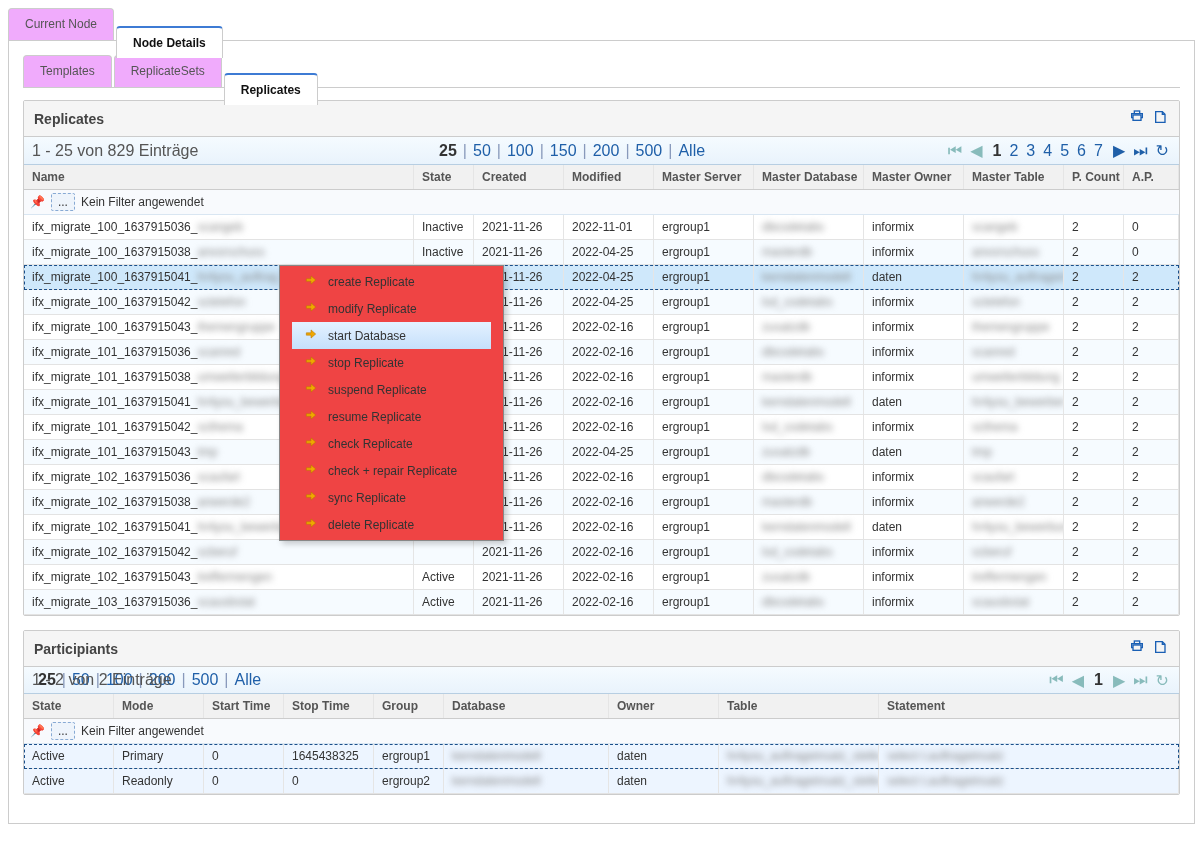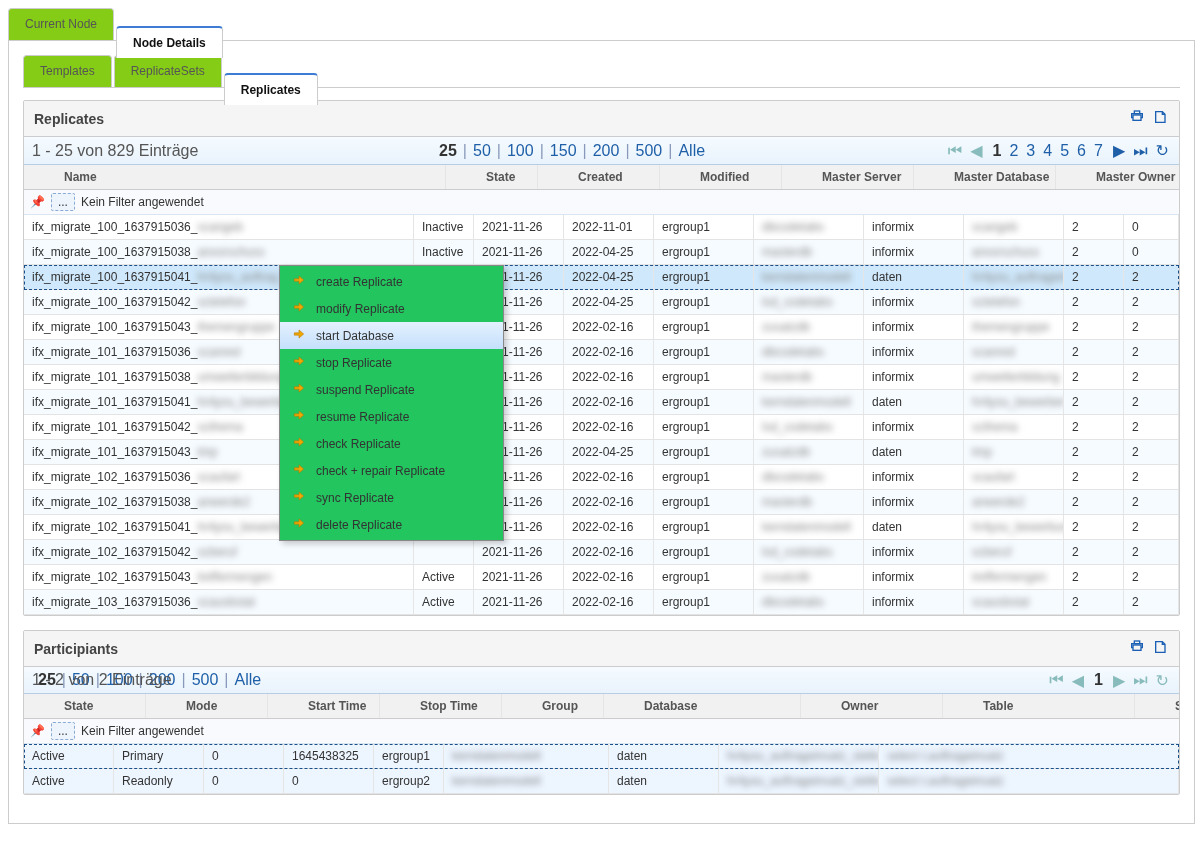--- a/index.html
+++ b/index.html
@@ -13,21 +13,21 @@
   }
   .tab-strip {
     display: flex;
     border-bottom: 1px solid #ccc;
     margin-bottom: 0;
   }
   .tab {
     padding: 8px 16px;
     border: 1px solid #ccc;
     border-bottom: none;
-    background: #84cc16;
+    background: #f0abfc;
     margin-right: 2px;
     border-radius: 4px 4px 0 0;
     cursor: pointer;
     color: #555;
   }
   .tab.active {
     background: #fff;
     font-weight: bold;
     color: #111;
     position: relative;
@@ -93,21 +93,21 @@
     background:#f1f1f1; border-bottom:1px solid #ccc;
   }
   .tbl-filter { background:#f8fafd; border-bottom:1px solid #d9e6f2;}
   .tbl-row { border-bottom:1px solid #e3e3e3; }
   .tbl-row:nth-child(even){ background:#f6fbff;}
   .tbl-row.selected { background:#cfe8fb; outline:1px dashed #1a4f8a; outline-offset:-1px;}
   .cell {
     padding:5px 8px; border-right:1px solid #e5e5e5; overflow:hidden; white-space:nowrap; text-overflow:ellipsis;
     display:flex; align-items:center;
   }
-  .tbl-head .cell { font-weight:bold; color:#555;margin-left:32px; }
+  .tbl-head .cell { font-weight:bold; color:#555; }
   
   .c-name{flex:0 0 390px;}
   .c-state{flex:0 0 60px;}
   .c-created{flex:0 0 90px;}
   .c-modified{flex:0 0 90px;}
   .c-mserver{flex:0 0 100px;}
   .c-mdb{flex:0 0 110px;}
   .c-mowner{flex:0 0 100px;}
   .c-mtable{flex:0 0 100px;}
   .c-pcount{flex:0 0 60px;}
@@ -123,22 +123,22 @@
   .p-table{flex:0 0 160px;}
   .p-stmt{flex:1 1 180px;}
   .blur { filter:blur(3px); color:#888; }
   .filter-pill {
     display:flex; align-items:center; gap:6px; padding:3px 6px;
   }
   .filter-pill .pin { color:#c8a400;}
   .filter-pill .dots { background:#eef4fb; border:1px dashed #88aad4; padding:1px 6px; border-radius:2px; cursor:pointer;}
   .ctx-menu {
     position:absolute;
-    background:#22c55e; border:1px solid #888; box-shadow:3px 3px 6px rgba(0,0,0,0.2);
-    padding:2px 0; z-index:50; min-width:225px;
+    background:#ef4444; border:1px solid #888; box-shadow:3px 3px 6px rgba(0,0,0,0.2);
+    padding:2px 12px; z-index:50; min-width:225px;
   }
   .ctx-item { display:flex; align-items:center; gap:10px; padding:5px 12px; cursor:pointer; }
   .ctx-item:hover, .ctx-item.hl { background:linear-gradient(#e4f1ff,#c5e0fb); }
   .ctx-item .arrow { color:#e6a600; }
   .ctx-item .arrow svg{width:14px;height:14px;}
   .rep-rows { position:relative; }
   .row2cell{background:#edf5ff;}
   .part-row.sel{ outline:1px dashed #1a4f8a; outline-offset:-1px;}
   .entries-label { color:#555; }
 </style>

